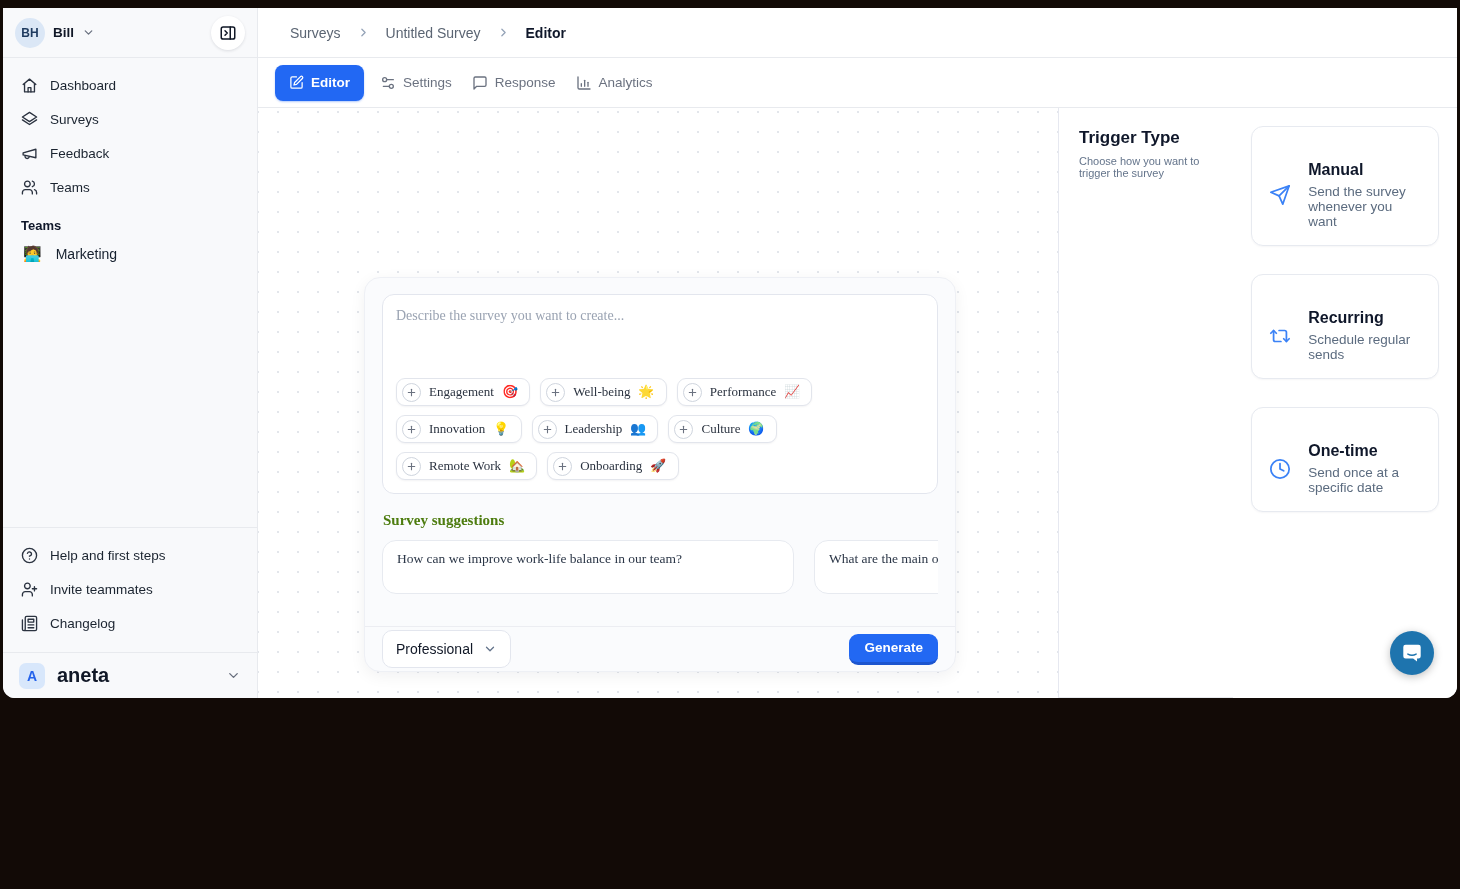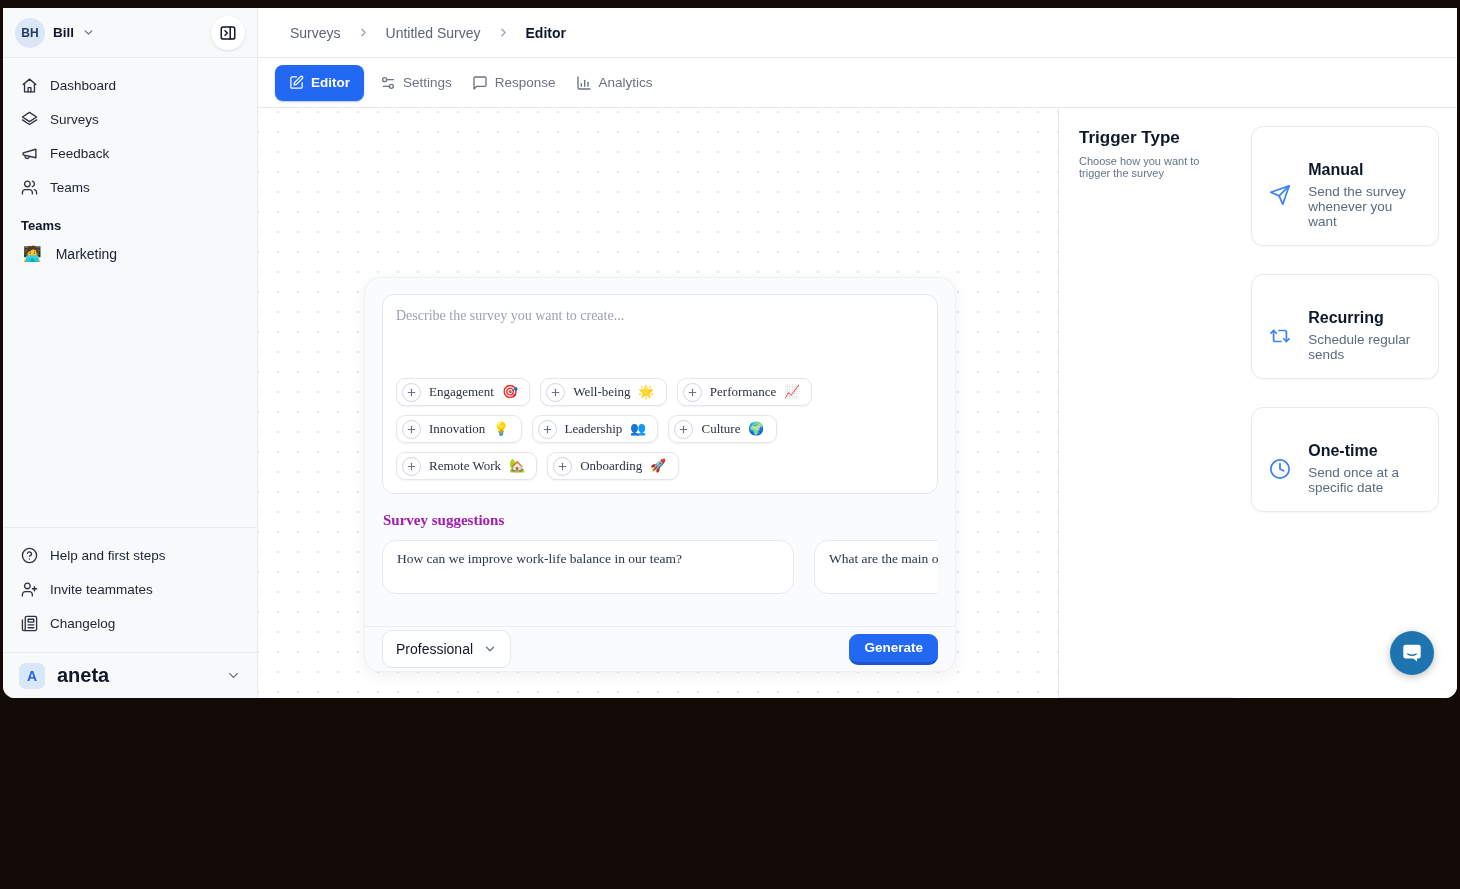--- a/index.html
+++ b/index.html
@@ -127,21 +127,21 @@
     display:flex; align-items:center; gap:8px; height:28px;
     background:#fff; border:1px solid #e2e5ec; border-radius:9px;
     padding:0 11px 0 5px; font-size:13px; color:#2b3340; cursor:pointer;
     box-shadow:0 1px 2px rgba(16,24,40,.05); font-family:inherit;
   }
   .chip .plus {
     width:19px; height:19px; border-radius:50%; border:1px solid #cfd5de; color:#6b7280;
     display:flex; align-items:center; justify-content:center; flex:0 0 19px;
   }
   .chip .emo { font-size:13px; }
-  .sugg-title { font-size:15px; font-weight:700; color:#a21caf; padding:18px 0 11px 1px; }
+  .sugg-title { font-size:15px; font-weight:700; color:#4d7c0f; padding:18px 0 11px 1px; }
   .sugg-row { display:flex; gap:20px; overflow:hidden; }
   .sugg-card {
     flex:0 0 412px; height:54px; background:#fff; border:1px solid #e7eaf0; border-radius:14px;
     padding:10px 14px; font-size:13.5px; color:#2b3647; cursor:pointer;
     white-space:nowrap; overflow:hidden;
   }
   .composer-footer {
     margin-top:16px; border-top:1px solid #ecedf2; flex:1;
     display:flex; align-items:center; padding:0 17px; justify-content:space-between;
   }

